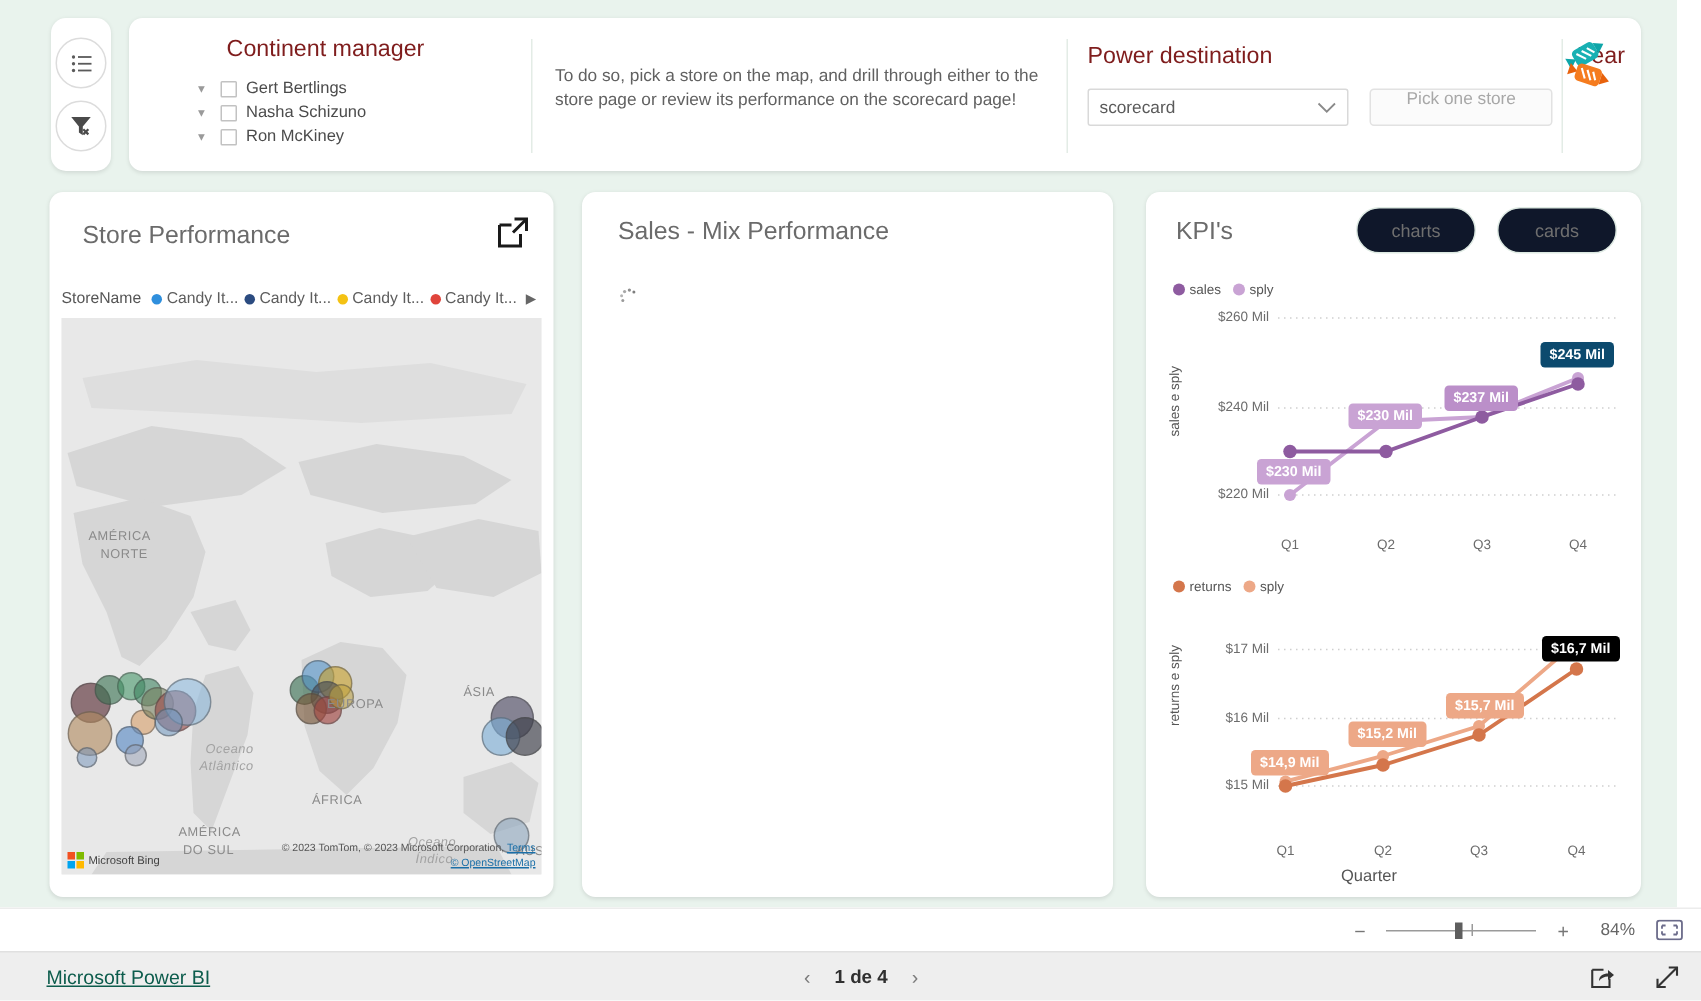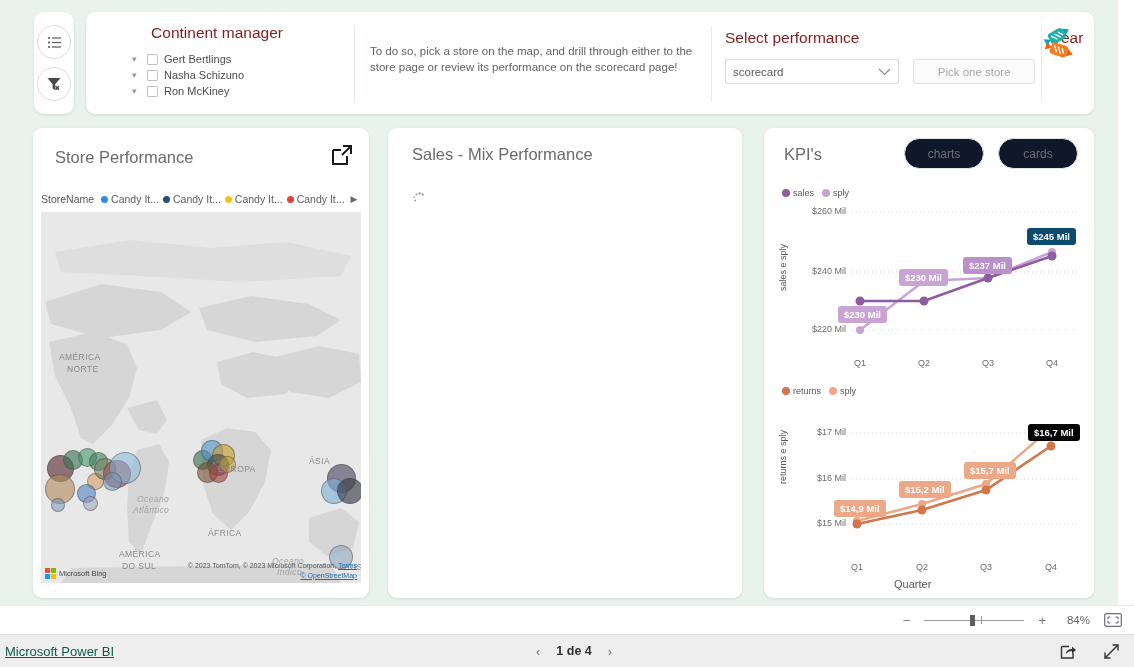--- a/index.html
+++ b/index.html
@@ -68,21 +68,21 @@
   #dest-block { position: absolute; left: 639px; top: 17px; width: 310px; }
   .dest-row { display: flex; gap: 14px; margin-top: 12px; }
   .dest-select {
     width: 180px; height: 25px; border: 1px solid #d9d9d9; background: #fff;
     border-radius: 2px; display: flex; align-items: center;
     padding: 0 7px; font-size: 11.5px; color: #5a5a5a; cursor: pointer;
   }
   .dest-select .sel-val { flex: 1; }
   .dest-btn {
     width: 126px; height: 25px; border: 1px solid #e2e2e2; background: #fbfbfb;
-    border-radius: 3px; display: flex; align-items: center; justify-content: center;
+    border-radius: 3px; display: flex; justify-content: center;
     font-size: 11.5px; color: #a8a8a8; cursor: pointer;
   }
 
   #year-block { position: absolute; left: 966px; top: 17px; width: 80px; }
   .yr-list { margin-top: 8px; padding-left: 9px; }
   .yr-row { display: flex; align-items: center; gap: 9px; height: 16px; cursor: pointer; }
   .yr-radio {
     width: 9px; height: 9px; border-radius: 50%; border: 1px solid #c5c5c5; background: #fff;
     display: flex; align-items: center; justify-content: center;
   }
@@ -183,21 +183,21 @@
   .zb-pct { font-size: 11.5px; color: #666; min-width: 30px; text-align: right; }
   .zb-fit { width: 18px; height: 14px; cursor: pointer; }
 
   
   #footer {
     position: absolute; left: 0; top: 634px; width: 1134px; height: 33px;
     background: #eeeeee; border-top: 1px solid #e0e0e0;
     display: flex; align-items: center;
   }
   #pbi-link {
-    position: absolute; left: 5px; font-size: 13px; color: #0c5c4c;
+    position: absolute; left: 31px; font-size: 13px; color: #0c5c4c;
     text-decoration: underline; cursor: pointer;
   }
   .pager { position: absolute; left: 536px; display: flex; align-items: center; gap: 16px; }
   .pg-arrow { font-size: 13px; color: #7a7a7a; cursor: pointer; user-select: none; }
   .pg-label { font-size: 12.5px; color: #303030; font-weight: 600; }
   .ft-icons { position: absolute; right: 14px; display: flex; align-items: center; gap: 26px; }
   .ft-ico { width: 17px; height: 17px; cursor: pointer; }
 </style>
 </head>
 <body>
@@ -254,21 +254,21 @@
 
     <div class="vdivider" style="left:268px; top:14px; height:76px;"></div>
 
     <div id="check-block">
       <div class="hdr-sub">To do so, pick a store on the map, and drill through either to the store page or review its performance on the scorecard page!</div>
     </div>
 
     <div class="vdivider" style="left:625px; top:14px; height:76px;"></div>
 
     <div id="dest-block">
-      <div class="hdr-title">Select performance</div>
+      <div class="hdr-title">Power destination</div>
       <div class="dest-row">
         <div class="dest-select">
           <span class="sel-val">scorecard</span>
           <svg width="13" height="8" viewBox="0 0 13 8">
             <path d="M1 1 L6.5 6.5 L12 1" stroke="#8a8a8a" stroke-width="1.2" fill="none"></path>
           </svg>
         </div>
         <div class="dest-btn">
           <span>Pick one store</span>
         </div>

